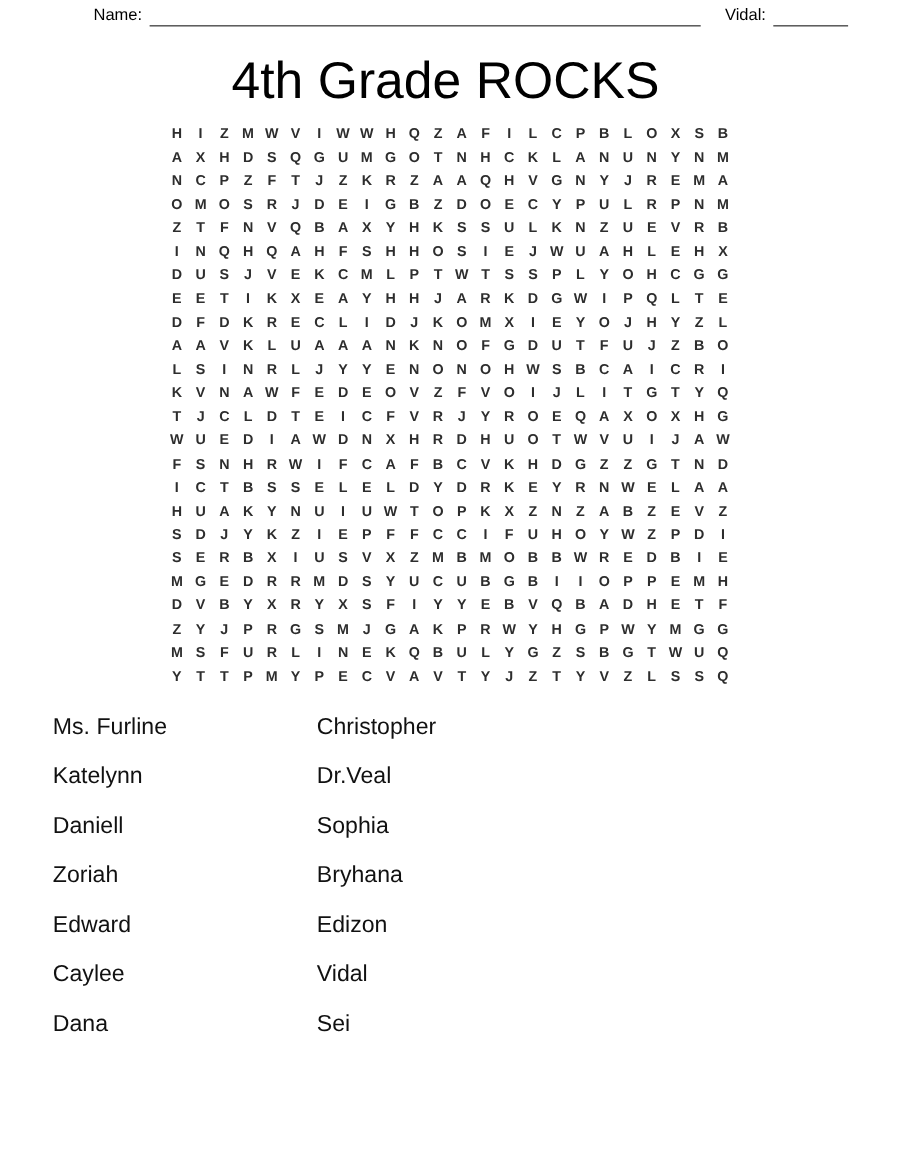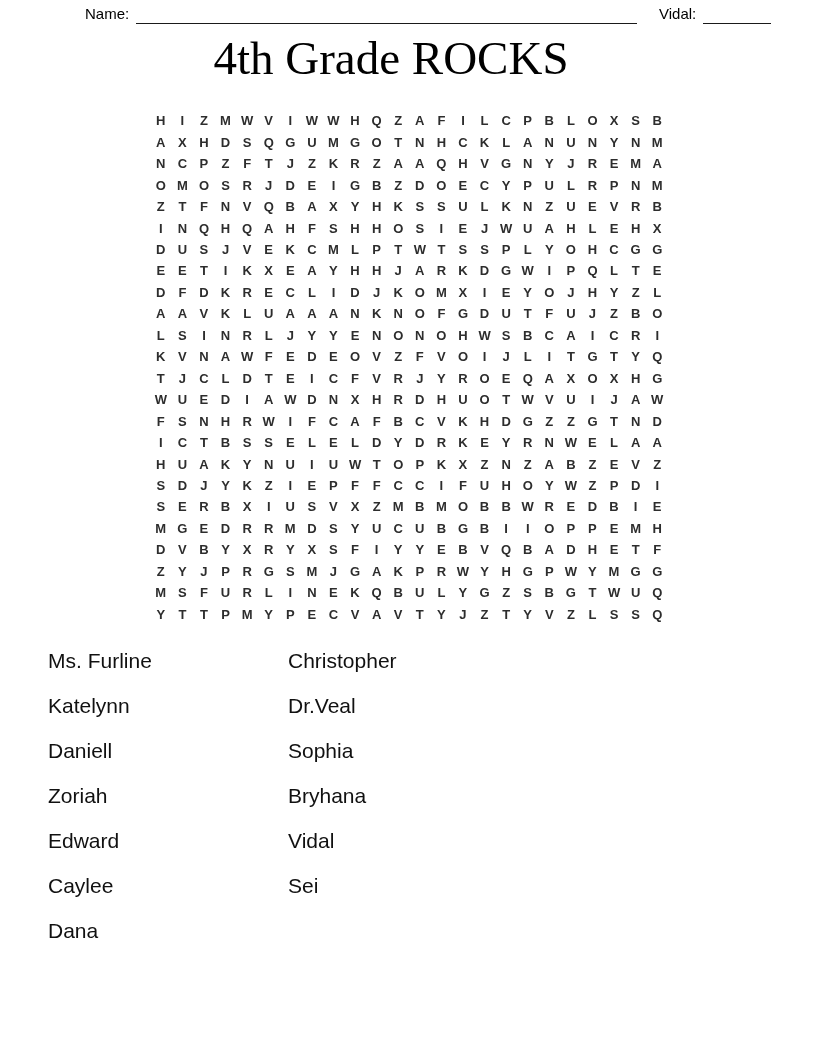--- a/index.html
+++ b/index.html
@@ -41,27 +41,27 @@
   .name-line { width: 503px; }
   .date-gap  { margin-left: 22px; }
   .date-line { width: 68px; }
 
   
   .puzzle-title {
     position: absolute;
     top: 30px;
     left: 0;
     width: 780px;
-    margin: 1px;
+    margin: 15px;
     text-align: center;
     font-size: 47px;
     font-weight: 500;
     letter-spacing: 0px;
     color: #000000;
-    font-family: Liberation Serif, serif;
+    font-family: Liberation Sans, sans-serif;
   }
 
   
   .grid-wrap {
     position: absolute;
     top: 110px;
     left: 150px;
     width: 518px;
     height: 515px;
     display: grid;
@@ -701,16 +701,17 @@
       <div class="word-item">Zoriah</div>
       <div class="word-item">Edward</div>
       <div class="word-item">Caylee</div>
       <div class="word-item">Dana</div>
     </div>
     <div class="word-col">
       <div class="word-item">Christopher</div>
       <div class="word-item">Dr.Veal</div>
       <div class="word-item">Sophia</div>
       <div class="word-item">Bryhana</div>
+      <div class="word-item">Edizon</div>
       <div class="word-item">Vidal</div>
       <div class="word-item">Sei</div>
     </div>
   </div>
 
 </body></html>

